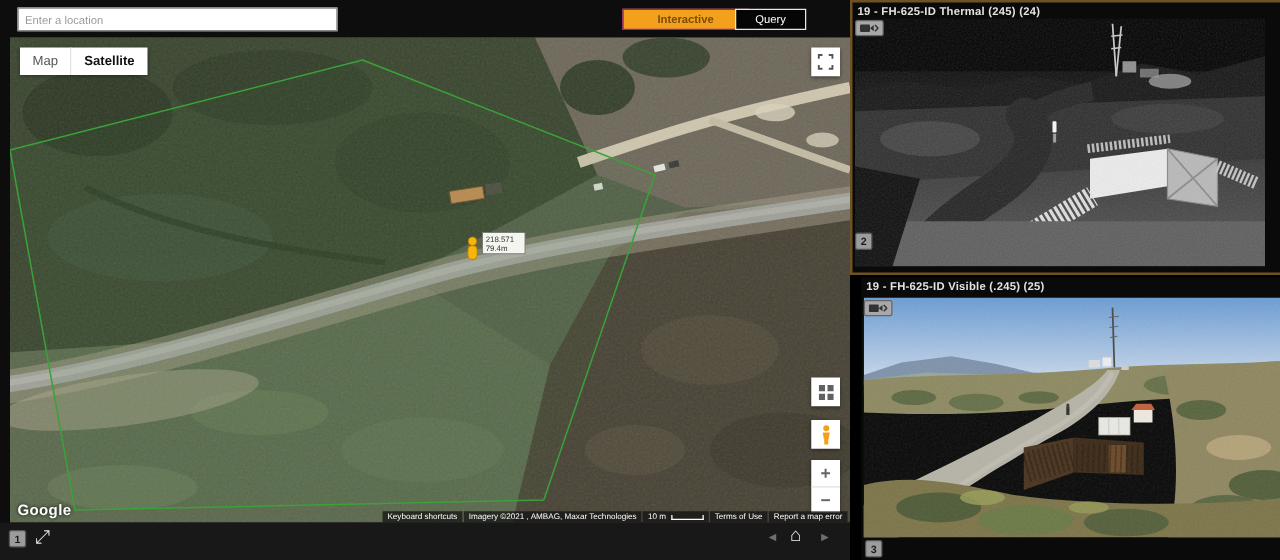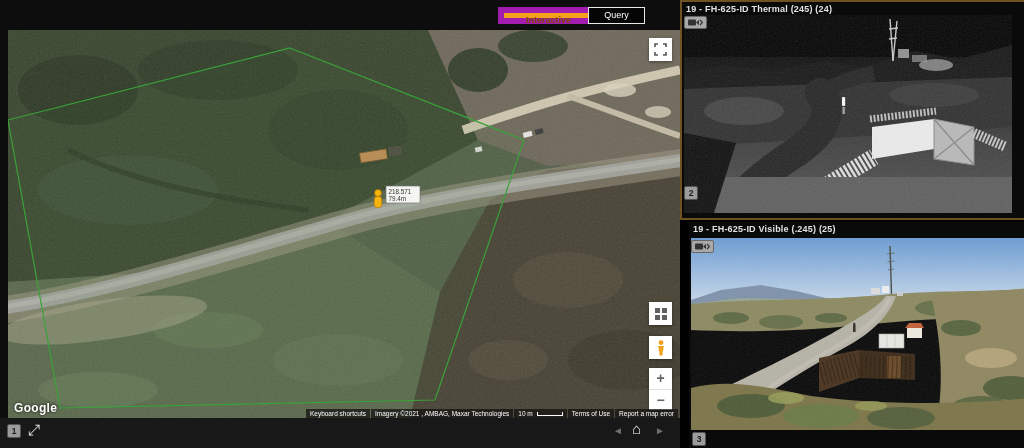--- a/index.html
+++ b/index.html
@@ -5,21 +5,21 @@
   * { margin:0; padding:0; box-sizing:border-box; }
   body { background:#000; font-family:"Liberation Sans", sans-serif; }
   .app { position:relative; width:1024px; height:448px; background:#060606; overflow:hidden; }
 
   
   .left-pane { position:absolute; left:0; top:0; width:680px; height:448px; background:#0d0d0d; }
   .search-input { position:absolute; left:14px; top:6px; width:256px; height:19px;
     background:#fff; border:1px solid #888; font-size:9px; padding:0 5px; color:#333; }
   .search-input::placeholder { color:#9a9a9a; }
   .btn-interactive { position:absolute; left:498px; top:7px; width:101px; height:17px;
-    background:#f3a01d; border:6px solid #a21caf; color:#7a4c00; font-weight:bold;
+    background:#f3a01d; border:1px solid #a21caf; color:#7a4c00; font-weight:bold;
     font-size:9px; text-align:center; line-height:15px; cursor:pointer; }
   .btn-query { position:absolute; left:588px; top:7px; width:57px; height:17px;
     background:#050505; border:1px solid #e8e8e8; color:#fff; font-weight:normal;
     font-size:9px; text-align:center; line-height:15px; cursor:pointer; }
 
   .map-wrap { position:absolute; left:8px; top:30px; width:672px; height:388px; background:#3c4632; }
   .map-svg { position:absolute; left:0; top:0; }
 
   .maptype { position:absolute; left:8px; top:8px; height:22px; display:flex;
     background:#fff; box-shadow:0 1px 3px rgba(0,0,0,.4); font-size:10.5px; }
@@ -79,20 +79,21 @@
   .panel-visible .ptz-btn { top:18px; }
   .badge-th { position:absolute; left:2px; top:184px; }
   .badge-vi { position:absolute; left:3px; top:210px; }
 </style>
 </head>
 <body>
 
 <div class="app">
 
   <div class="left-pane">
+    <input class="search-input" type="text" placeholder="Enter a location" style="">
     <div class="btn-interactive">Interactive</div>
     <div class="btn-query">Query</div>
 
     <div class="map-wrap">
       <svg class="map-svg" width="672" height="388" viewBox="0 0 672 388">
         <defs>
           <filter id="nz1" x="0" y="0" width="100%" height="100%">
             <feTurbulence type="fractalNoise" baseFrequency="0.55" numOctaves="2" stitchTiles="stitch"></feTurbulence>
             <feColorMatrix type="saturate" values="0.25"></feColorMatrix>
           </filter>
@@ -147,20 +148,25 @@
           <rect x="366.3" y="166.5" width="7.4" height="11" rx="3" fill="#f6b40e" stroke="#b87a00" stroke-width=".7"></rect>
         </g>
 
         <g>
           <rect x="378" y="156" width="34" height="17" fill="#f4f4f0" stroke="#777" stroke-width=".7"></rect>
           <text x="380.5" y="163.5" font-size="6.3" fill="#333">218.571</text>
           <text x="380.5" y="171" font-size="6.3" fill="#333">79.4m</text>
         </g>
       </svg>
 
+      <div class="maptype">
+        <div class="seg">Map</div>
+        <div class="div"></div>
+        <div class="seg sel">Satellite</div>
+      </div>
 
       <div class="sq-btn fullscreen-btn">
         <svg width="13" height="13" viewBox="0 0 13 13">
           <path d="M1,4 V1 H4 M9,1 H12 V4 M12,9 V12 H9 M4,12 H1 V9" stroke="#555" stroke-width="1.6" fill="none"></path>
         </svg>
       </div>
       <div class="sq-btn grid-btn">
         <svg width="12" height="12" viewBox="0 0 12 12">
           <rect x="0" y="0" width="5" height="5" fill="#616161"></rect>
           <rect x="7" y="0" width="5" height="5" fill="#616161"></rect>

